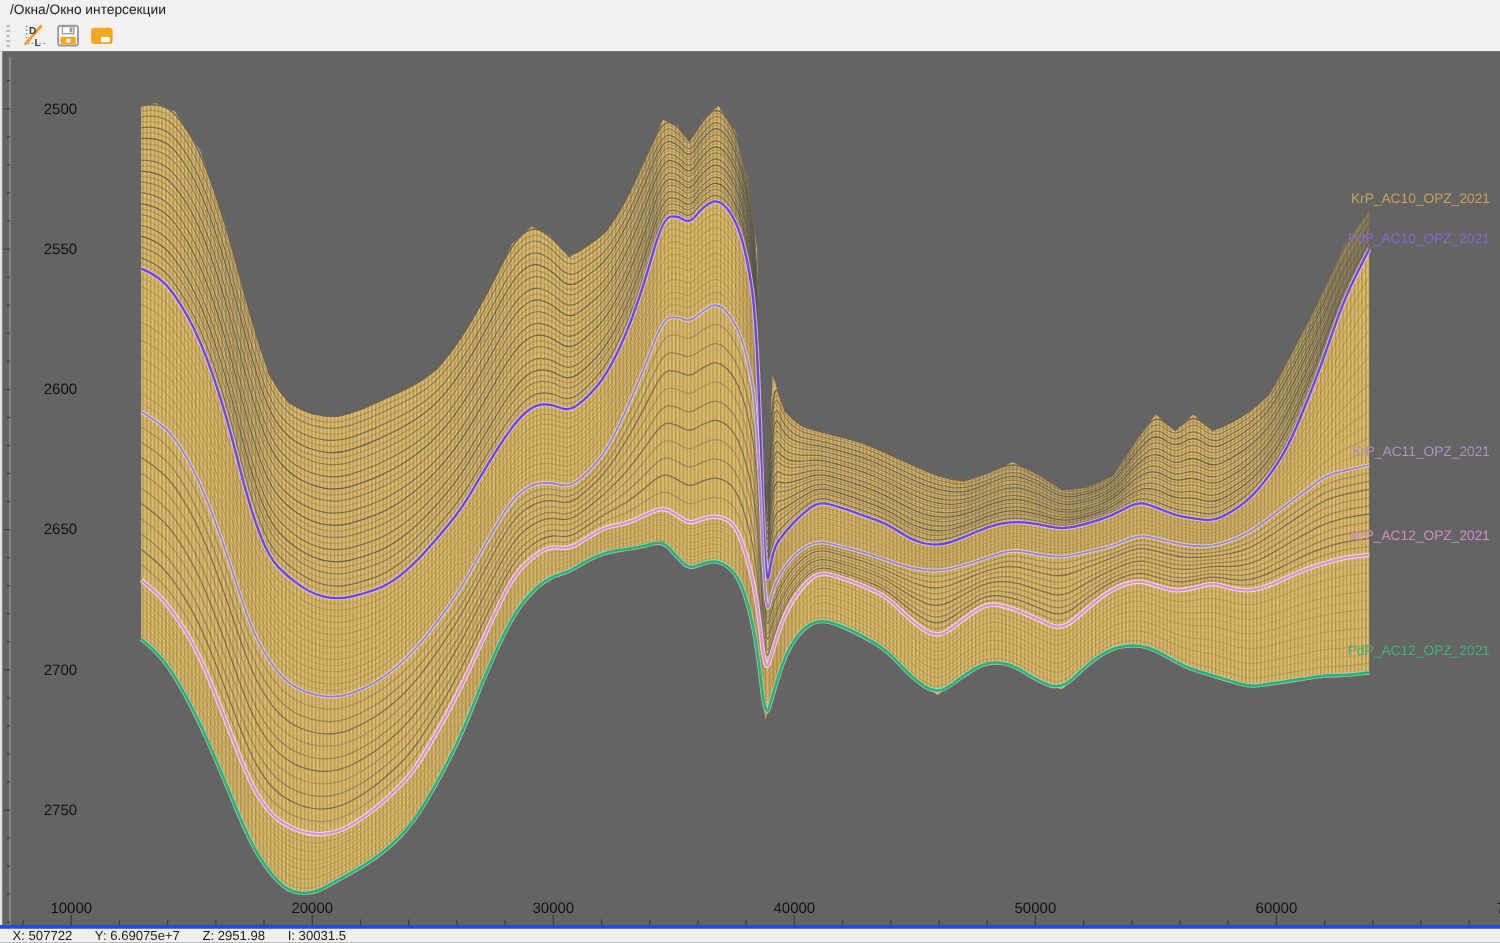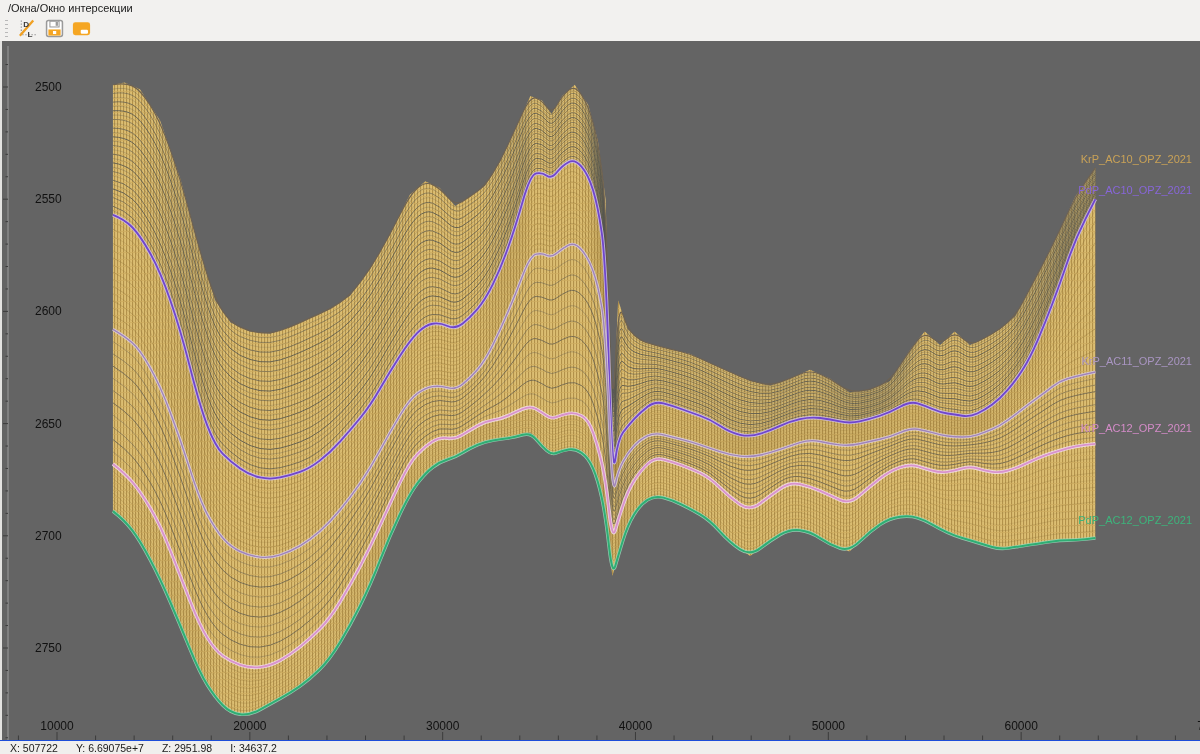--- a/index.html
+++ b/index.html
@@ -10,21 +10,21 @@
             background:#f2f1ef;white-space:nowrap;}
   .toolbar{height:25px;display:flex;align-items:center;background:#f2f1ef;padding-left:4px;}
   .grip{width:3px;height:18px;margin:0 7px 0 1px;
         background:repeating-linear-gradient(to bottom,#b9b9b9 0 1.5px,transparent 1.5px 4px);}
   .tbtn{width:24px;height:23px;border:none;background:transparent;padding:0;margin-right:3px;
         display:flex;align-items:center;justify-content:center;cursor:pointer;}
   .plot{position:relative;height:699px;width:1200px;background:#646464;
         border-left:2px solid #e4e3e1;box-sizing:border-box;}
   .plot svg{display:block;}
   svg text{font-family:"Liberation Sans",sans-serif;}
-  .statusbar{height:14px;background:#f0efed;border-top:1px solid #1d4ed8;box-sizing:border-box;
+  .statusbar{height:14px;background:#f0efed;border-top:3px solid #1d4ed8;box-sizing:border-box;
              display:flex;align-items:center;gap:18px;padding-left:10px;
              font-size:10.5px;color:#1a1a1a;white-space:nowrap;}
 </style>
 </head>
 <body>
 
 <div class="window">
 
   <div class="titlebar">
     <span>/Окна/Окно интерсекции</span>
@@ -227,16 +227,16 @@
         <text x="1192" y="364.76800000000003" fill="#a995c2" font-size="11" text-anchor="end">KrP_AC11_OPZ_2021</text>
         <text x="1192" y="432.088" fill="#d48cc8" font-size="11" text-anchor="end">KrP_AC12_OPZ_2021</text>
         <text x="1192" y="524.0920000000001" fill="#3db47c" font-size="11" text-anchor="end">PdP_AC12_OPZ_2021</text>
       </svg>
   </div>
 
   <div class="statusbar">
     <span>X: 507722</span>
     <span>Y: 6.69075e+7</span>
     <span>Z: 2951.98</span>
-    <span>I: 34637.2</span>
+    <span>I: 30031.5</span>
   </div>
 
 </div>
 
 </body></html>

